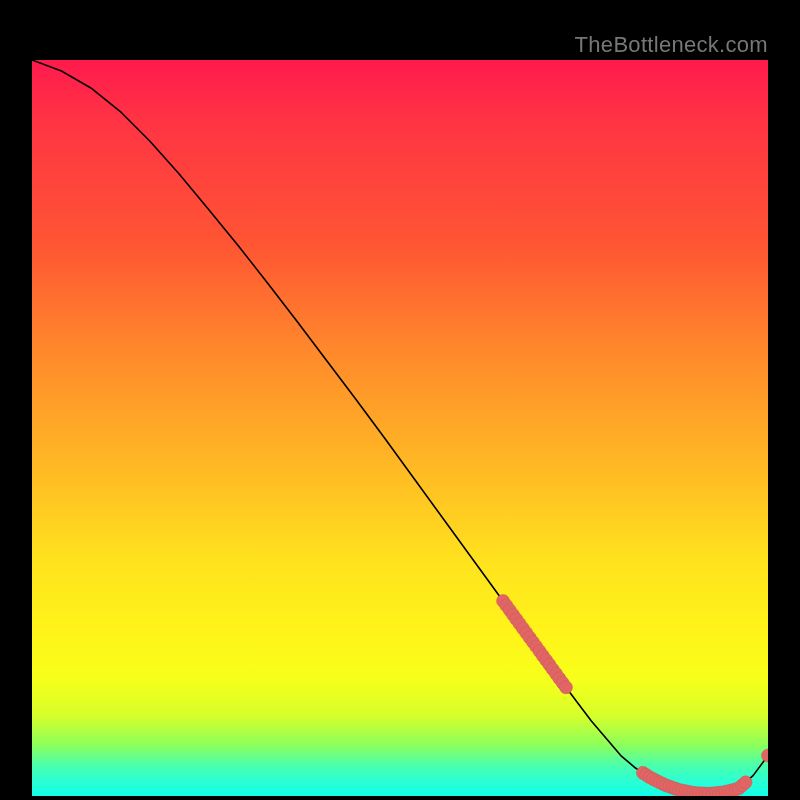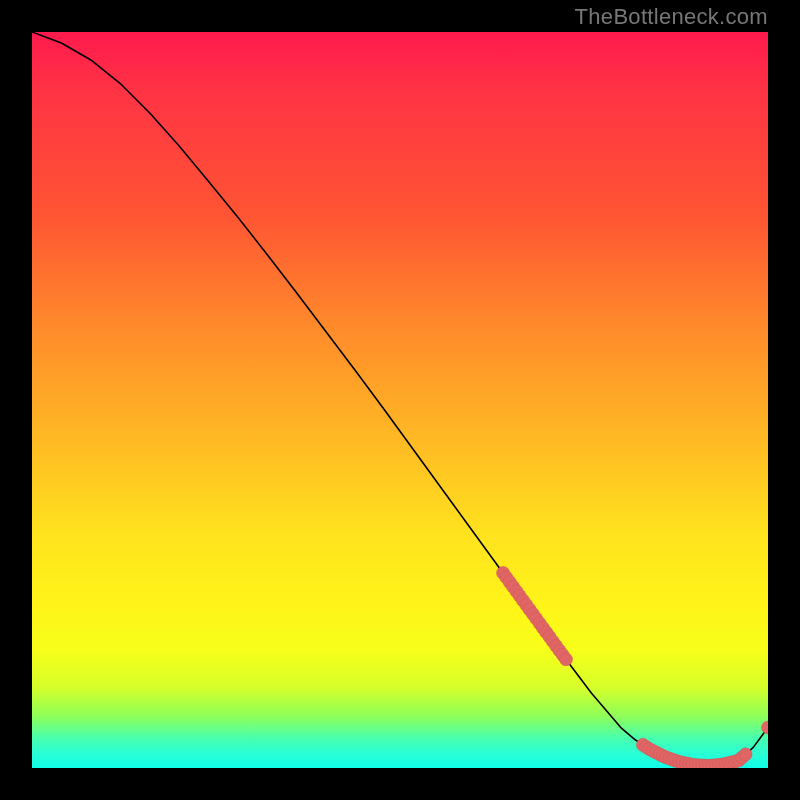--- a/index.html
+++ b/index.html
@@ -8,20 +8,21 @@
     width: 800px;
     height: 800px;
     background: #000;
     font-family: Arial, Helvetica, sans-serif;
     overflow: hidden;
   }
   .frame {
     position: relative;
     width: 800px;
     height: 566px;
+    margin-top: 28px;
   }
   .plot-wrap {
     position: absolute;
     left: 32px;
     top: 32px;
     width: 736px;
     height: 736px;
   }
   .plot-bg {
     position: absolute;

